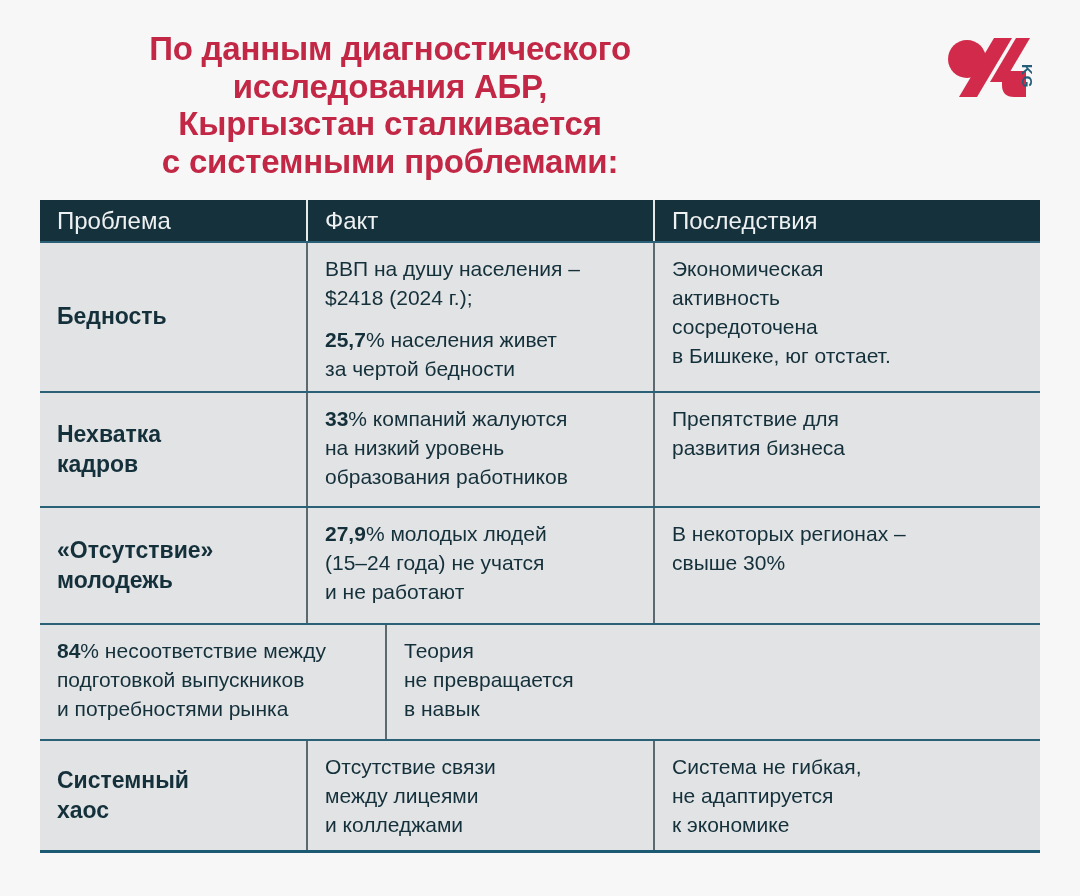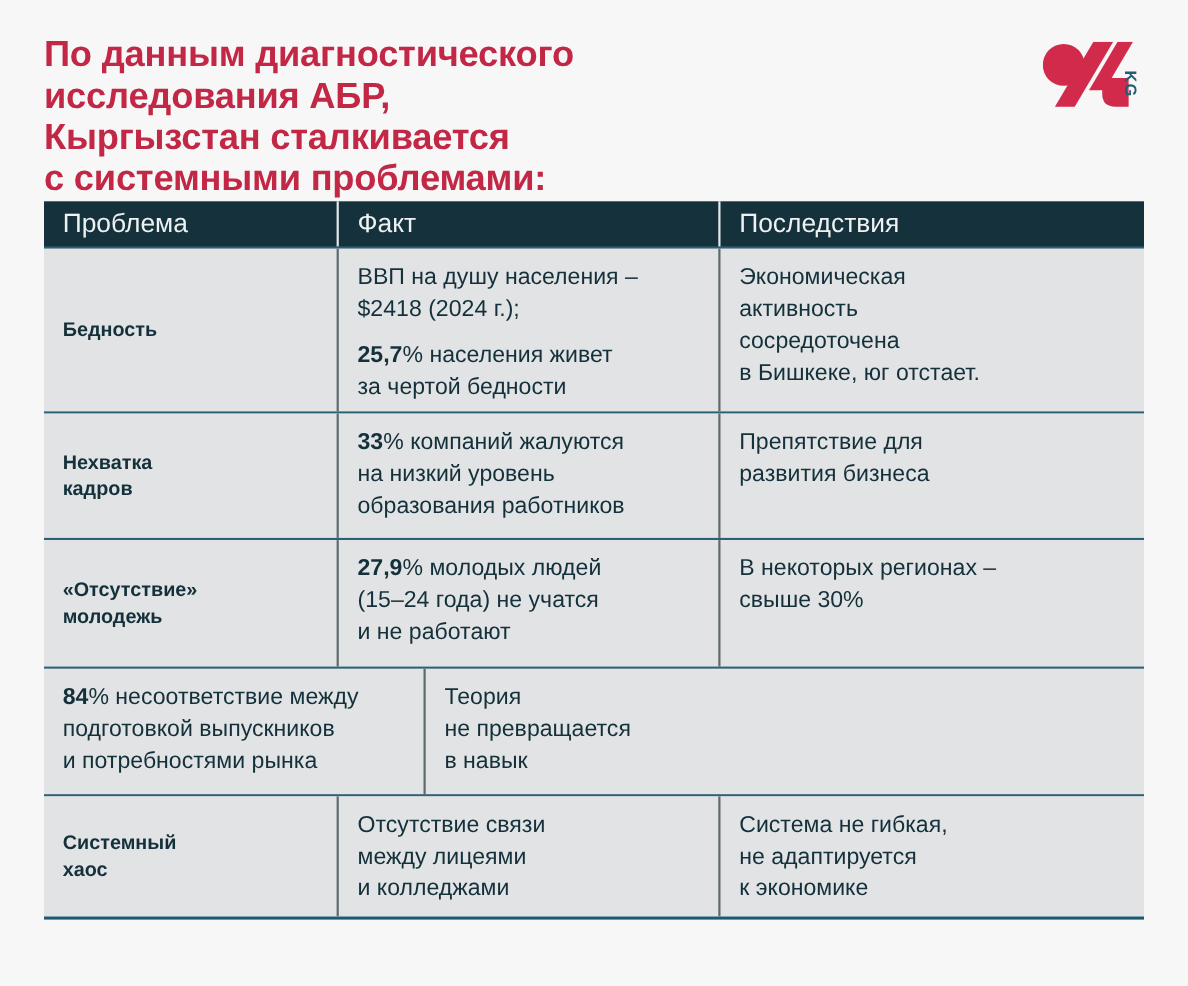--- a/index.html
+++ b/index.html
@@ -20,31 +20,32 @@
     position:relative;
     background:var(--page-bg);
     font-family:"Liberation Sans","DejaVu Sans",sans-serif;
     overflow:hidden;
   }
   .title{
     position:absolute;left:40px;top:30px;width:700px;
     font-size:33px;line-height:1.14;font-weight:bold;
     letter-spacing:-0.2px;color:var(--red);
     white-space:pre-line;
+    text-align:center;
   }
   .logo{position:absolute;left:948px;top:38px;width:104px;height:66px;}
   .logo svg{position:absolute;left:0;top:0;}
   .logo .kg{
     position:absolute;left:88px;top:26px;
     transform:rotate(90deg);transform-origin:left top;
     font-size:15px;font-weight:bold;letter-spacing:1px;
     color:#235d77;
   }
   .table{
-    position:absolute;left:40px;top:183px;width:1000px;
+    position:absolute;left:40px;top:200px;width:1000px;
     border-bottom:3px solid var(--bottom);
   }
   .hrow{
     display:flex;height:43px;background:var(--teal-dark);
     border-bottom:2px solid var(--row-sep);
     color:#eef1f1;font-size:24px;
   }
   .hrow .cell{display:flex;align-items:center;padding-left:17px;}
   .hrow .c1,.hrow .c2{border-right:2px solid var(--col-sep-header);}
   .row{
@@ -57,21 +58,21 @@
   .c2{width:347px;}
   .c3{width:335px;}
   .row .c1,.row .c2{border-right:2px solid var(--col-sep);}
   .r1{height:150px;}
   .r2{height:115px;}
   .r3{height:117px;}
   .r4{height:116px;}
   .r5{height:109px;}
   .problem{
     display:flex;align-items:center;padding-left:17px;
-    font-size:18px;font-weight:bold;line-height:1.3;
+    font-size:23px;font-weight:bold;line-height:1.3;
     white-space:pre-line;
   }
   .facts,.conseq{padding:11px 18px 0 17px;}
   .facts p,.conseq p{
     font-size:21px;line-height:29px;white-space:pre-line;
   }
   .facts p + p{margin-top:13px;}
   .facts strong{font-weight:bold;}
 </style>
 </head>

